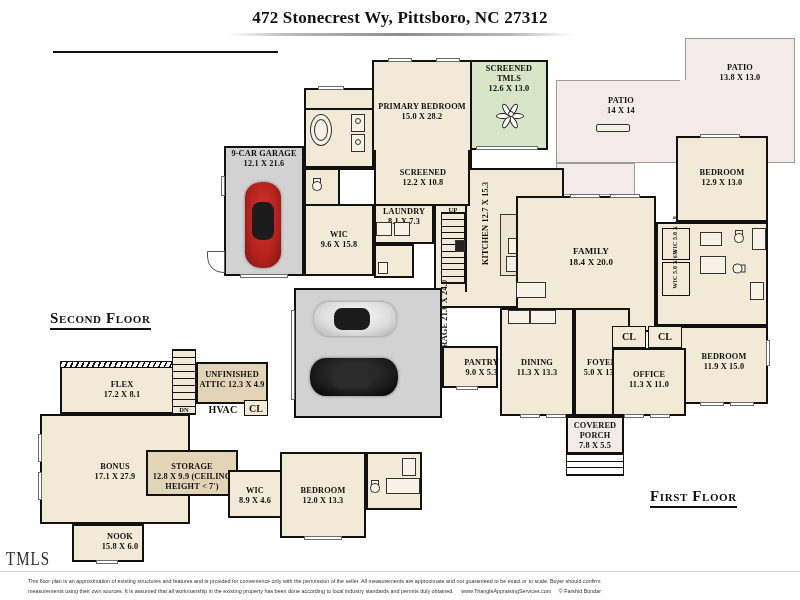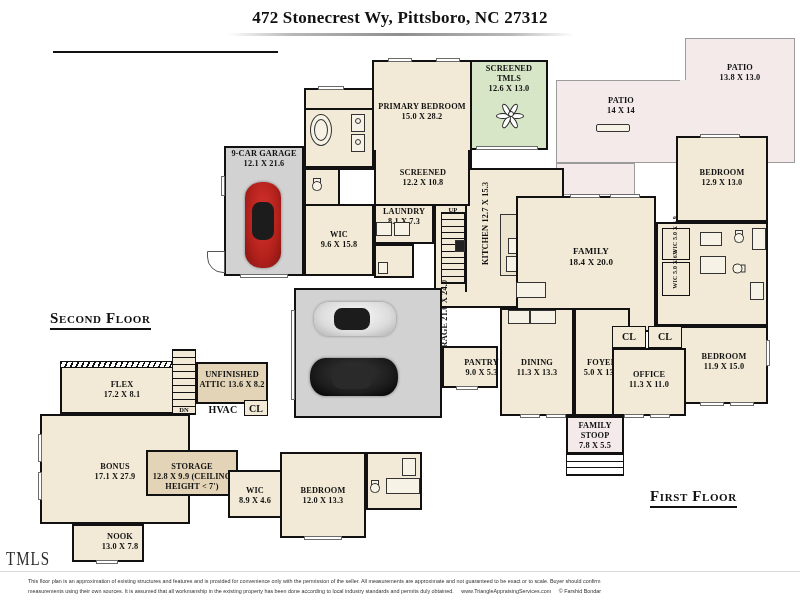--- a/index.html
+++ b/index.html
@@ -307,21 +307,21 @@
 
 <div class="rm" style="left:612px;top:348px;width:74px;height:68px;"></div>
 <div class="lbl" style="left:614px;top:370px;width:70px;">
   <span>OFFICE</span><br><span>11.3 X 11.0</span>
 </div>
 <div class="win" style="left:624px;top:414px;width:20px;height:4px;"></div>
 <div class="win" style="left:650px;top:414px;width:20px;height:4px;"></div>
 
 <div class="rm pink" style="left:566px;top:416px;width:58px;height:38px;border:2.2px solid #111;"></div>
 <div class="lbl" style="left:566px;top:421px;width:58px;">
-  <span>FAMILY STOOP</span><br><span>7.8 X 5.5</span>
+  <span>COVERED PORCH</span><br><span>7.8 X 5.5</span>
 </div>
 <div class="stairs" style="left:566px;top:454px;width:58px;height:22px;border-top:none;background:#fff;">
   <i></i>
     <i></i>
     <i></i>
     <i></i>
 </div>
 
 <div class="rm" style="left:60px;top:364px;width:130px;height:50px;"></div>
 <div class="lbl" style="left:72px;top:380px;width:100px;">
@@ -338,21 +338,21 @@
     <i></i>
     <i></i>
     <i></i>
     <i></i>
     <i></i>
 </div>
 <div class="lbl xs" style="left:172px;top:406px;width:24px;font-size:6.5px;">DN</div>
 
 <div class="rm tan" style="left:196px;top:362px;width:72px;height:42px;"></div>
 <div class="lbl" style="left:198px;top:370px;width:68px;">
-  <span>UNFINISHED ATTIC</span> <span>13.6 X 8.2</span>
+  <span>UNFINISHED ATTIC</span> <span>12.3 X 4.9</span>
 </div>
 <div class="lbl sm" style="left:206px;top:404px;width:34px;">HVAC</div>
 <div class="rm thin" style="left:244px;top:400px;width:24px;height:16px;"></div>
 <div class="lbl sm" style="left:244px;top:403px;width:24px;">CL</div>
 
 <div class="rm" style="left:40px;top:414px;width:150px;height:110px;"></div>
 <div class="lbl" style="left:60px;top:462px;width:110px;">
   <span>BONUS</span><br><span>17.1 X 27.9</span>
 </div>
 <div class="win" style="left:38px;top:434px;width:4px;height:28px;"></div>
@@ -377,21 +377,21 @@
 <div class="rm" style="left:366px;top:452px;width:56px;height:58px;"></div>
 <div class="fx" style="left:402px;top:458px;width:14px;height:18px;"></div>
 <div class="toilet" style="left:370px;top:480px;">
     <div class="tank"></div>
     <div class="bowl"></div>
   </div>
 <div class="fx" style="left:386px;top:478px;width:34px;height:16px;"></div>
 
 <div class="rm" style="left:72px;top:524px;width:72px;height:38px;"></div>
 <div class="lbl" style="left:72px;top:532px;width:96px;">
-  <span>NOOK</span><br><span>13.0 X 7.8</span>
+  <span>NOOK</span><br><span>15.8 X 6.0</span>
 </div>
 <div class="win" style="left:96px;top:560px;width:22px;height:4px;"></div>
 
 <div id="tmls"><span>TMLS</span></div>
 <div id="divider"></div>
 <div id="footer">
   <div class="ln">This floor plan is an approximation of existing structures and features and is provided for convenience only with the permission of the seller.  All measurements are approximate and not guaranteed to be exact or to scale.  Buyer should confirm</div>
   <div class="ln">
     <span>measurements using their own sources.  It is assumed that all workmanship in the existing property has been done according to local industry standards and permits duly obtained.</span>
     &nbsp;&nbsp;&nbsp;&nbsp;<span>www.TriangleAppraisingServices.com</span>

